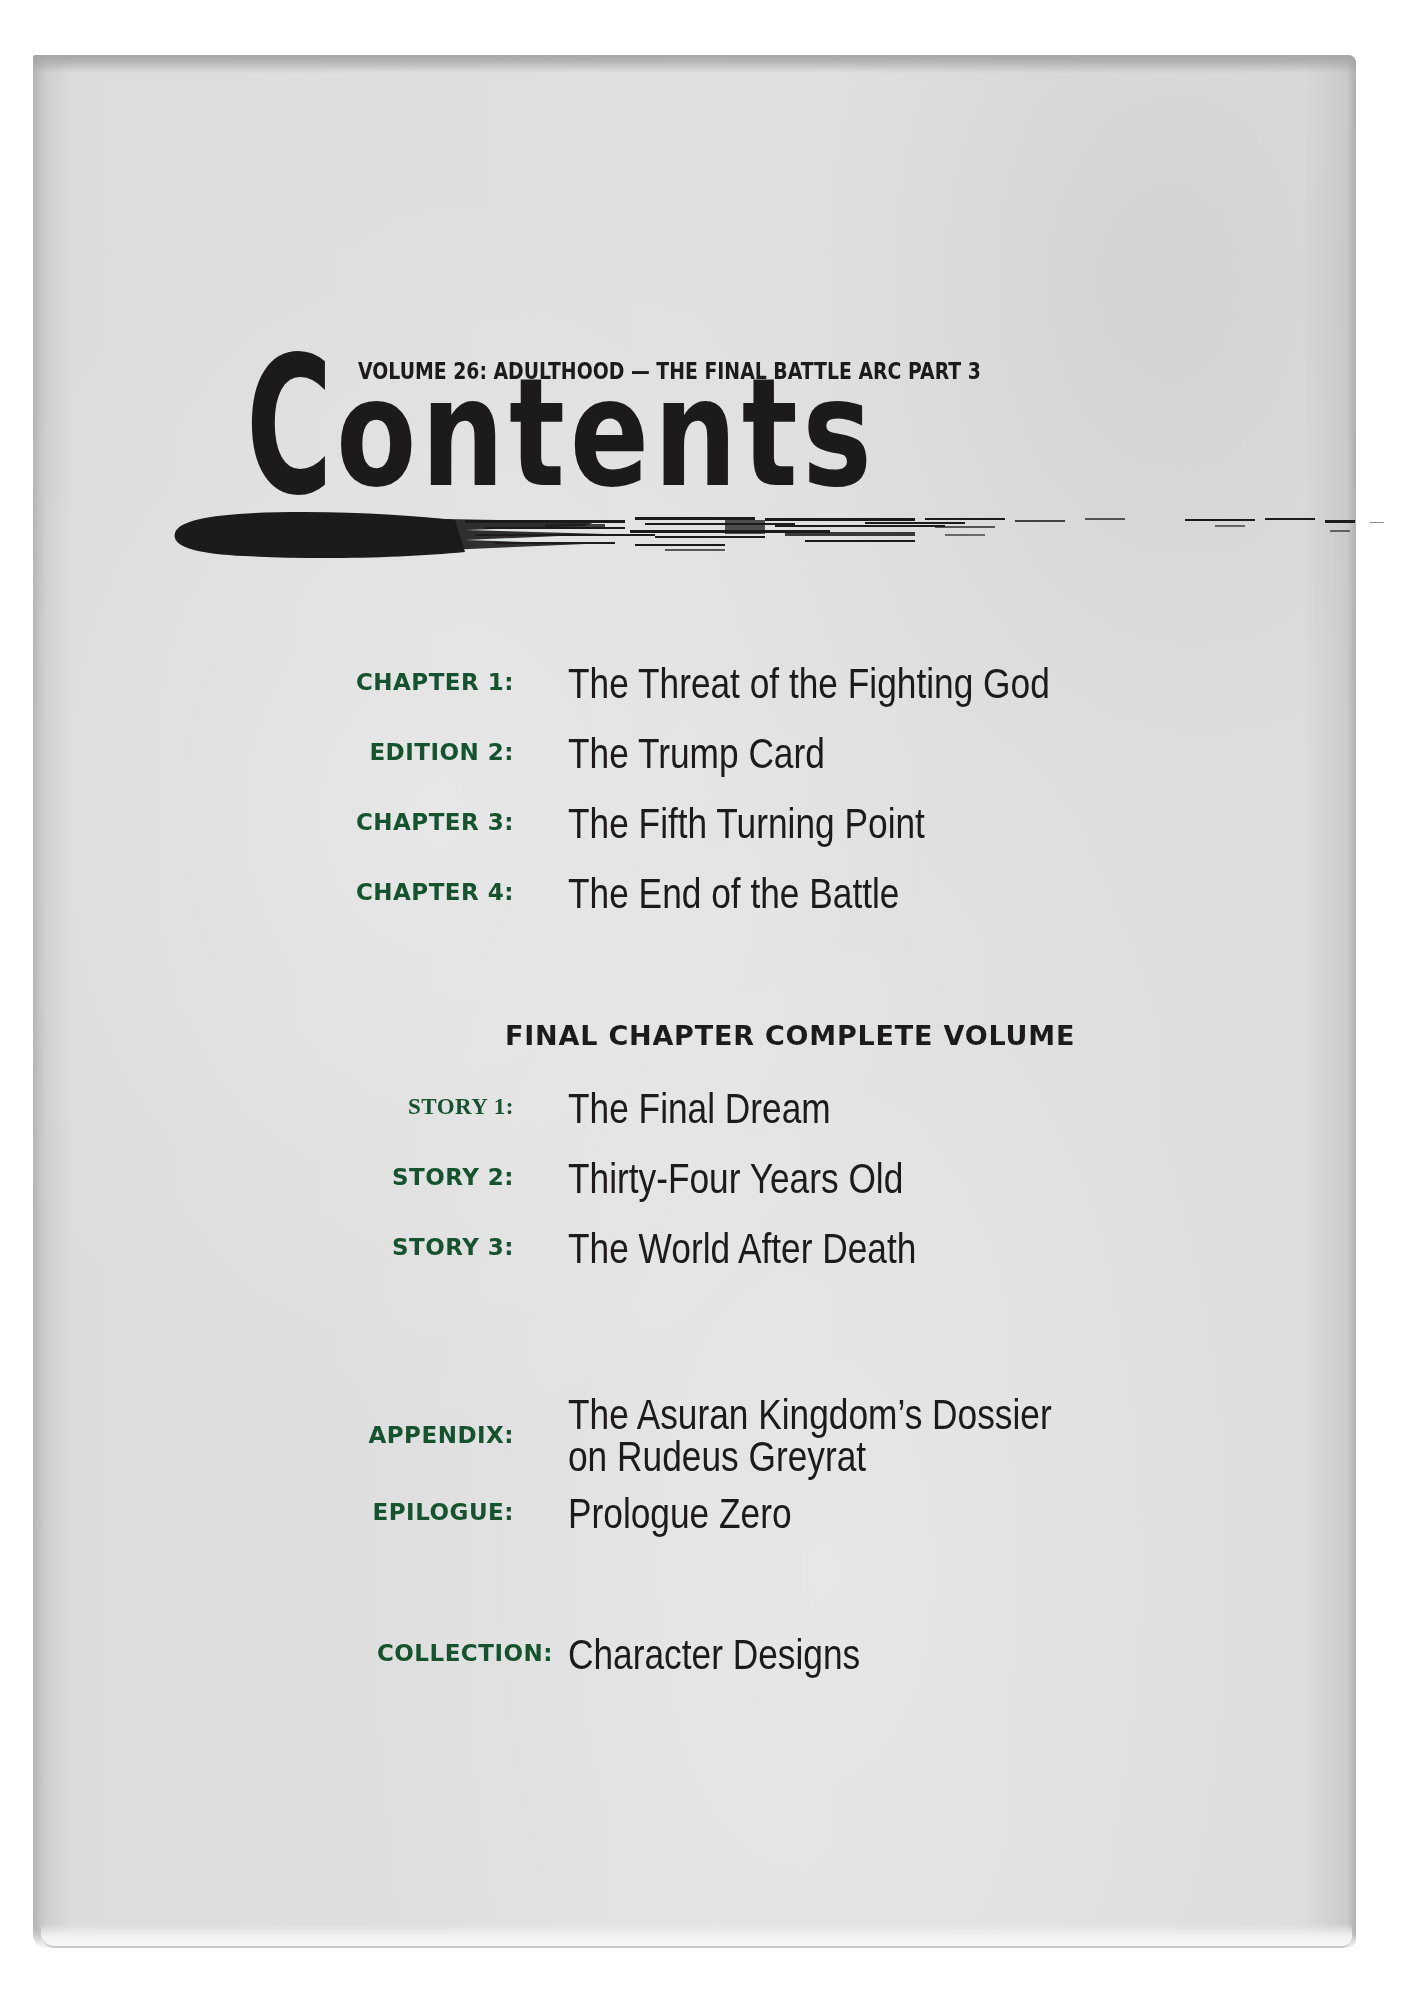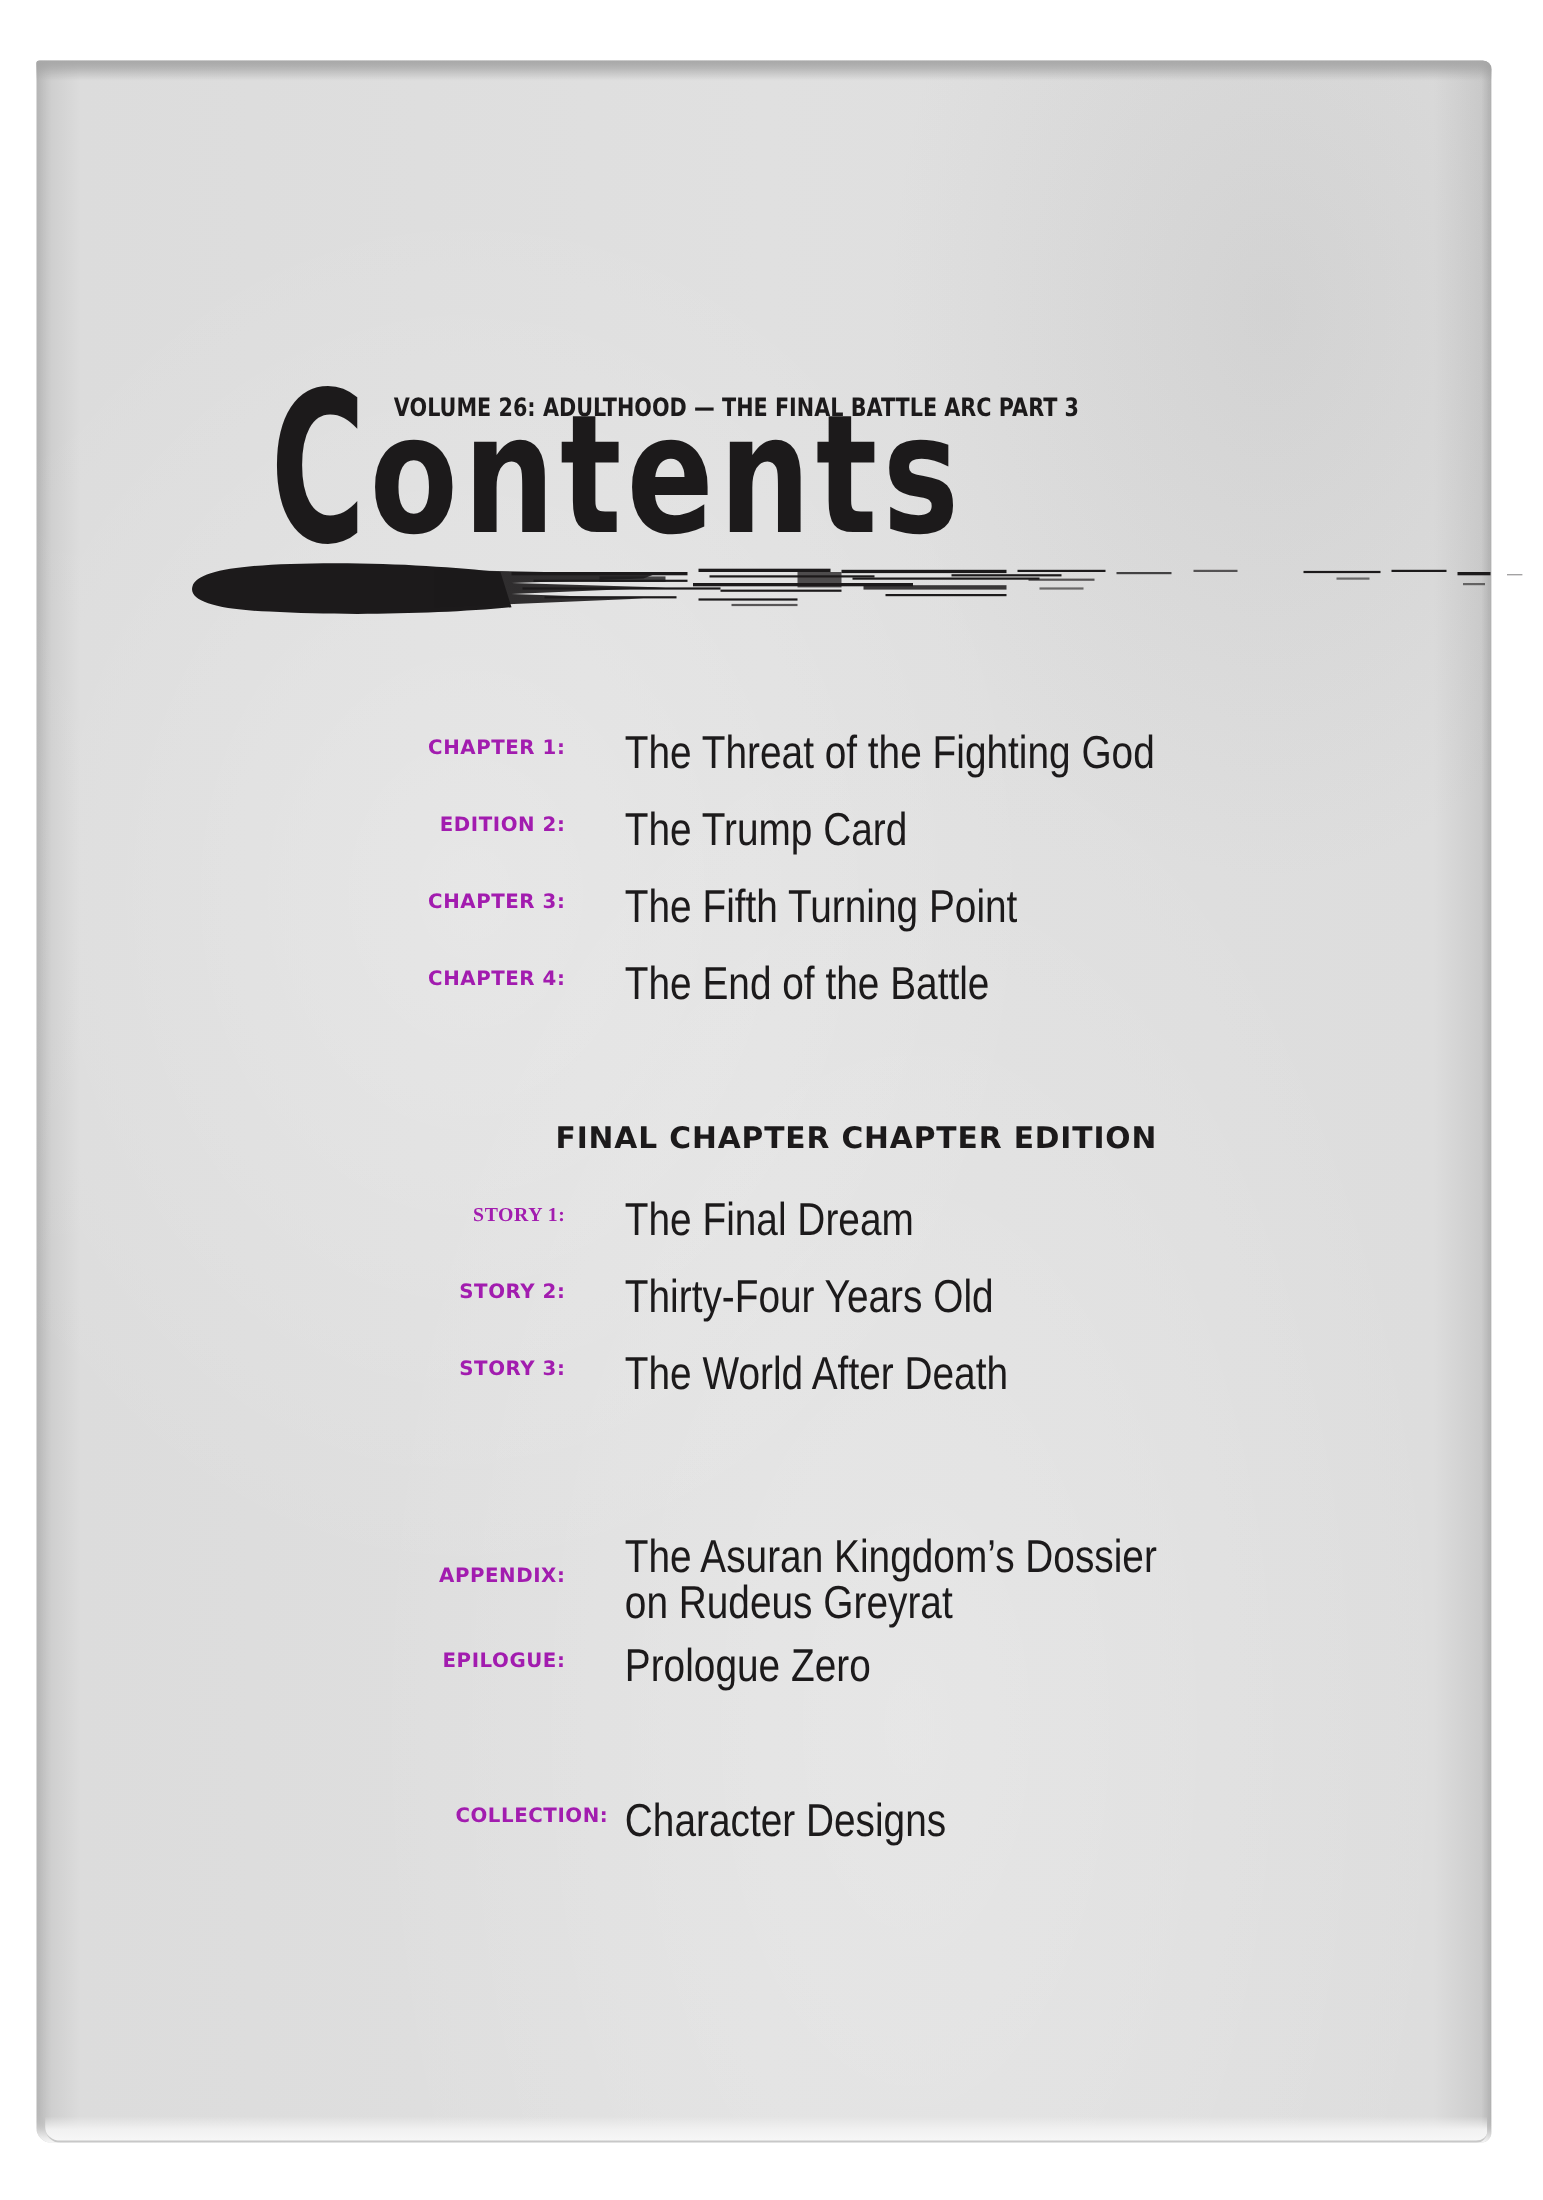--- a/index.html
+++ b/index.html
@@ -98,24 +98,24 @@
       position: absolute;
       left: 0;
       width: 1403px;
       height: 50px;
     }
     .label {
       position: absolute;
       right: 889px; 
       font-family: "DejaVu Sans", sans-serif;
       font-weight: bold;
-      font-size: 18px;
+      font-size: 23px;
       letter-spacing: 0.5px;
       white-space: nowrap;
-      color: #a21caf;
+      color: #14532d;
     }
     .title {
       position: absolute;
       left: 568px;
       font-family: "Liberation Sans", sans-serif;
       font-size: 42px;
       line-height: 45px;
       white-space: nowrap;
       transform: scaleX(0.84);
       transform-origin: left top;
@@ -188,21 +188,21 @@
 </div>
 <div class="toc-row" style="top:803px;">
   <span class="label" style="top:6px;">CHAPTER 3:</span>
   <span class="title" style="top:-2px;">The Fifth Turning Point</span>
 </div>
 <div class="toc-row" style="top:873px;">
   <span class="label" style="top:6px;">CHAPTER 4:</span>
   <span class="title" style="top:-2px;">The End of the Battle</span>
 </div>
 
-<div class="section-heading">FINAL CHAPTER CHAPTER EDITION</div>
+<div class="section-heading">FINAL CHAPTER COMPLETE VOLUME</div>
 
 <div class="toc-row" style="top:1088px;">
   <span class="label" style="top:6px;font-family:Liberation Serif, serif;">STORY 1:</span>
   <span class="title" style="top:-2px;">The Final Dream</span>
 </div>
 <div class="toc-row" style="top:1158px;">
   <span class="label" style="top:6px;">STORY 2:</span>
   <span class="title" style="top:-2px;">Thirty-Four Years Old</span>
 </div>
 <div class="toc-row" style="top:1228px;">

